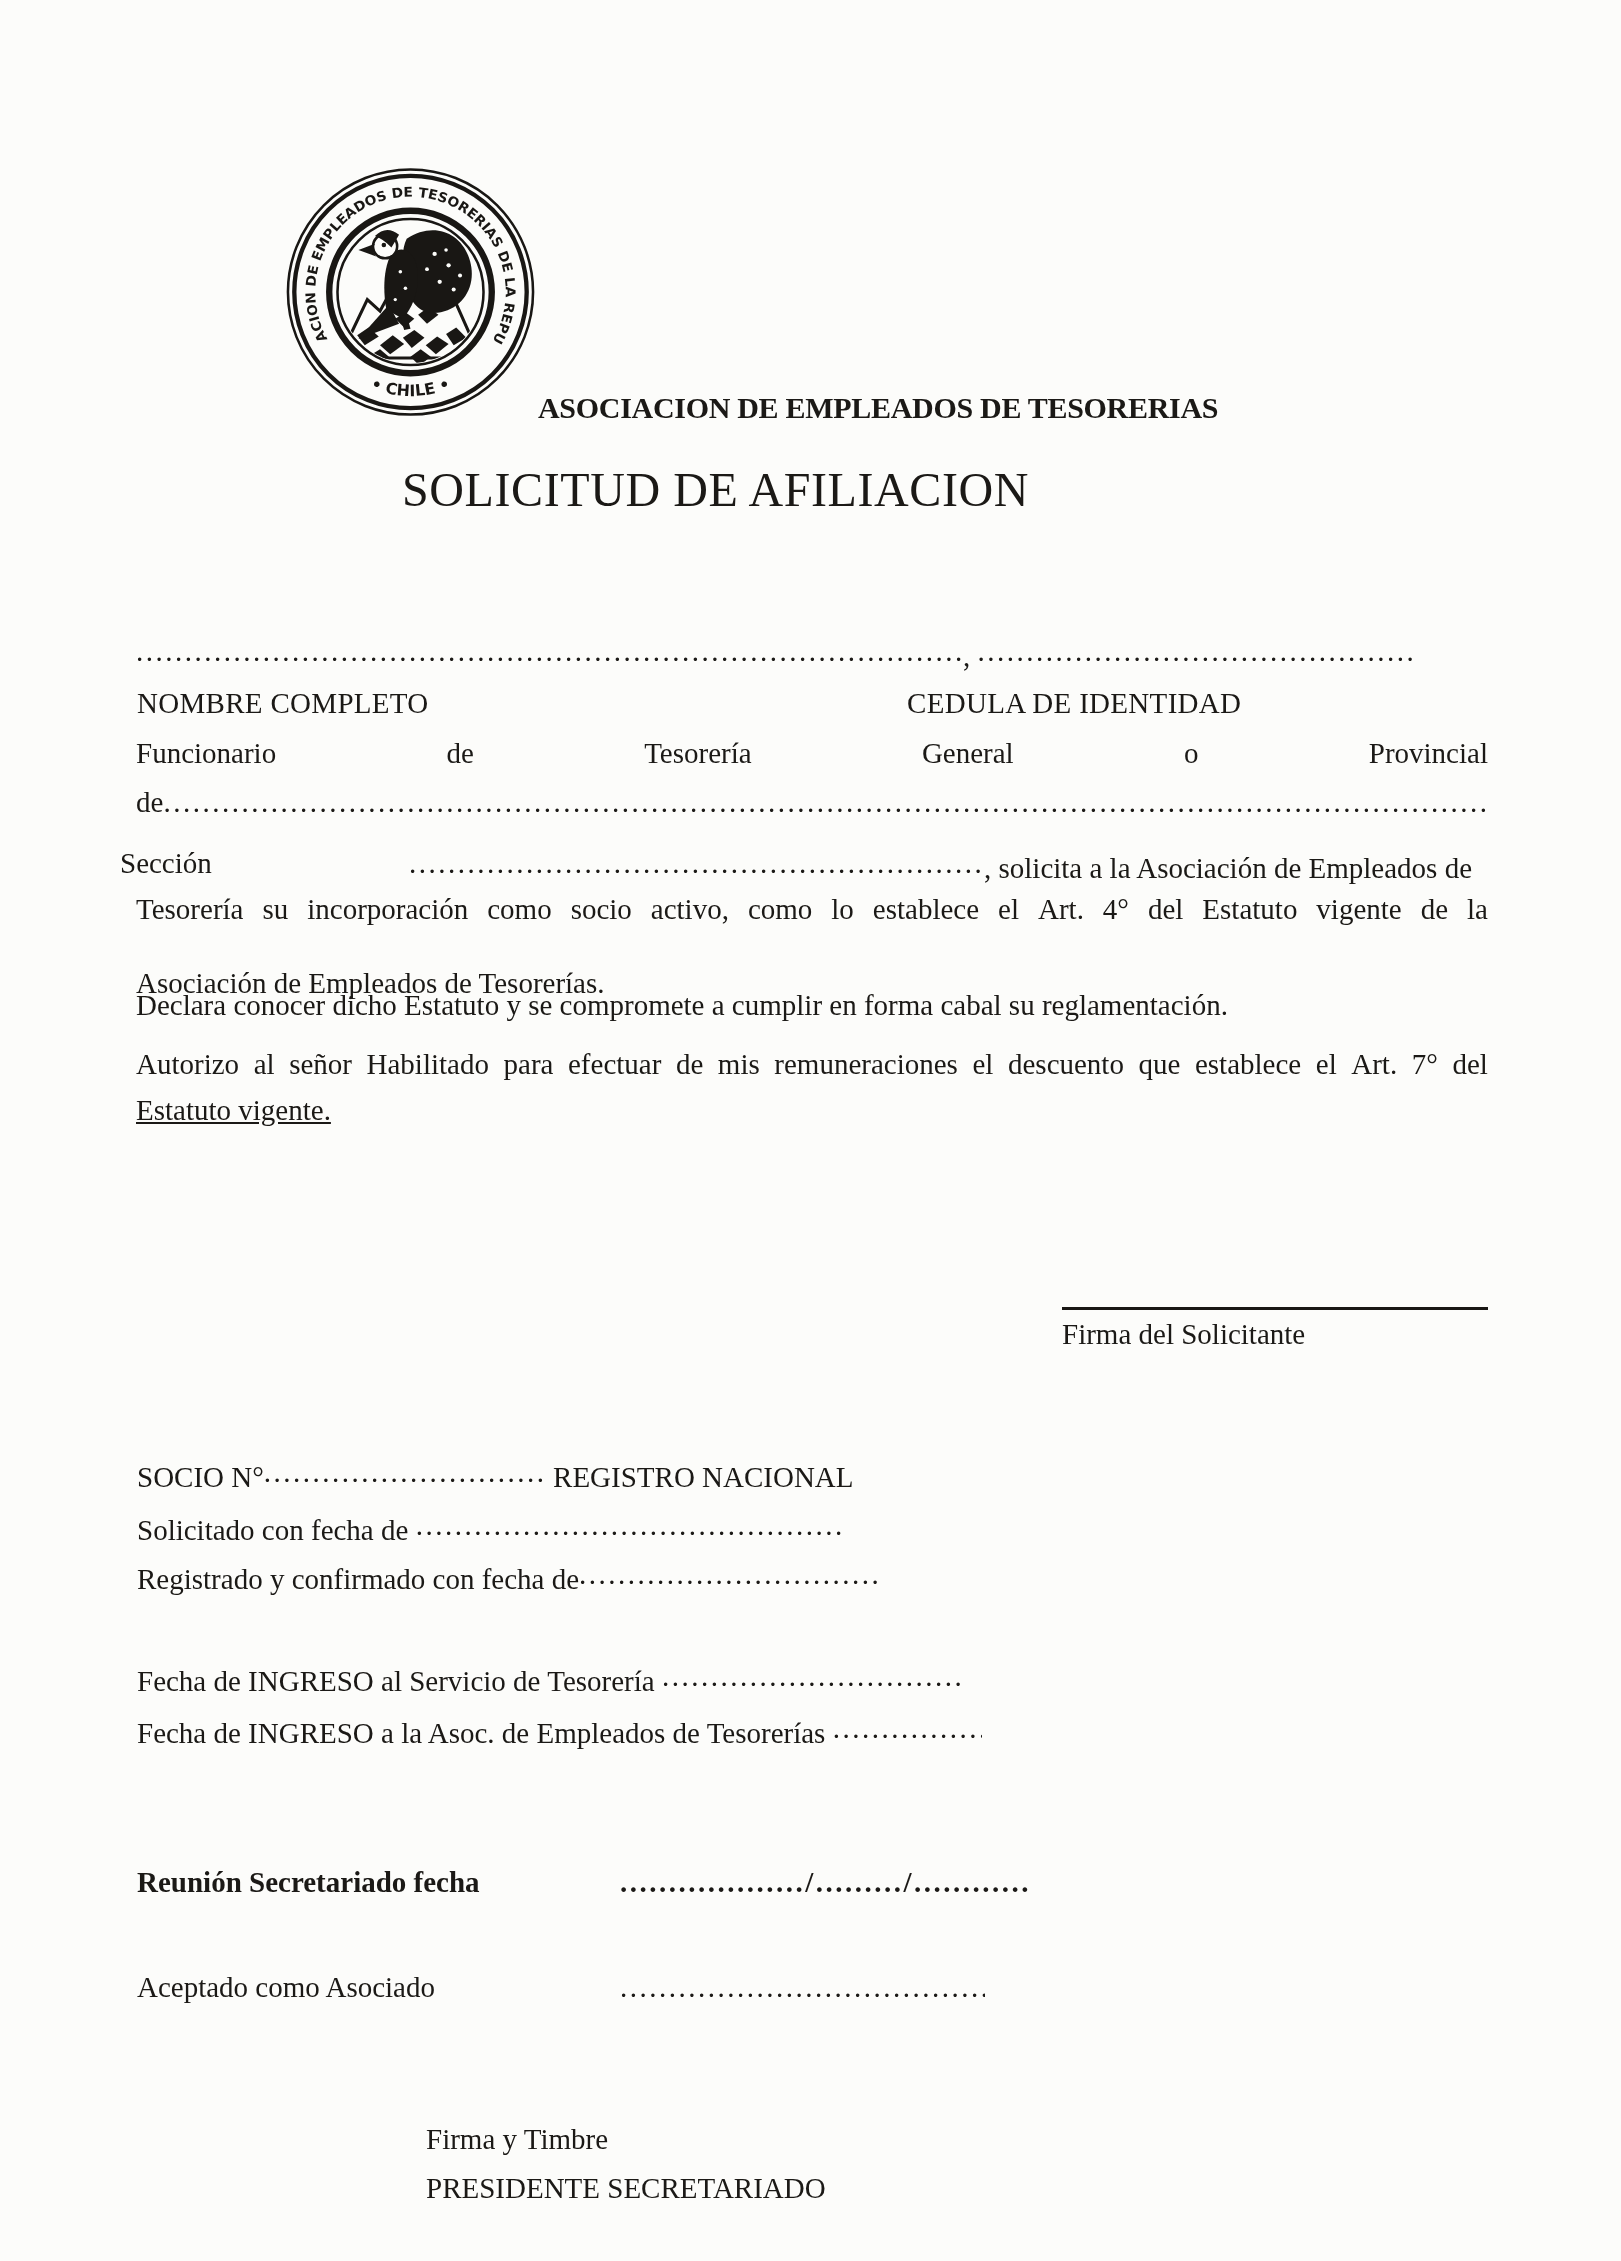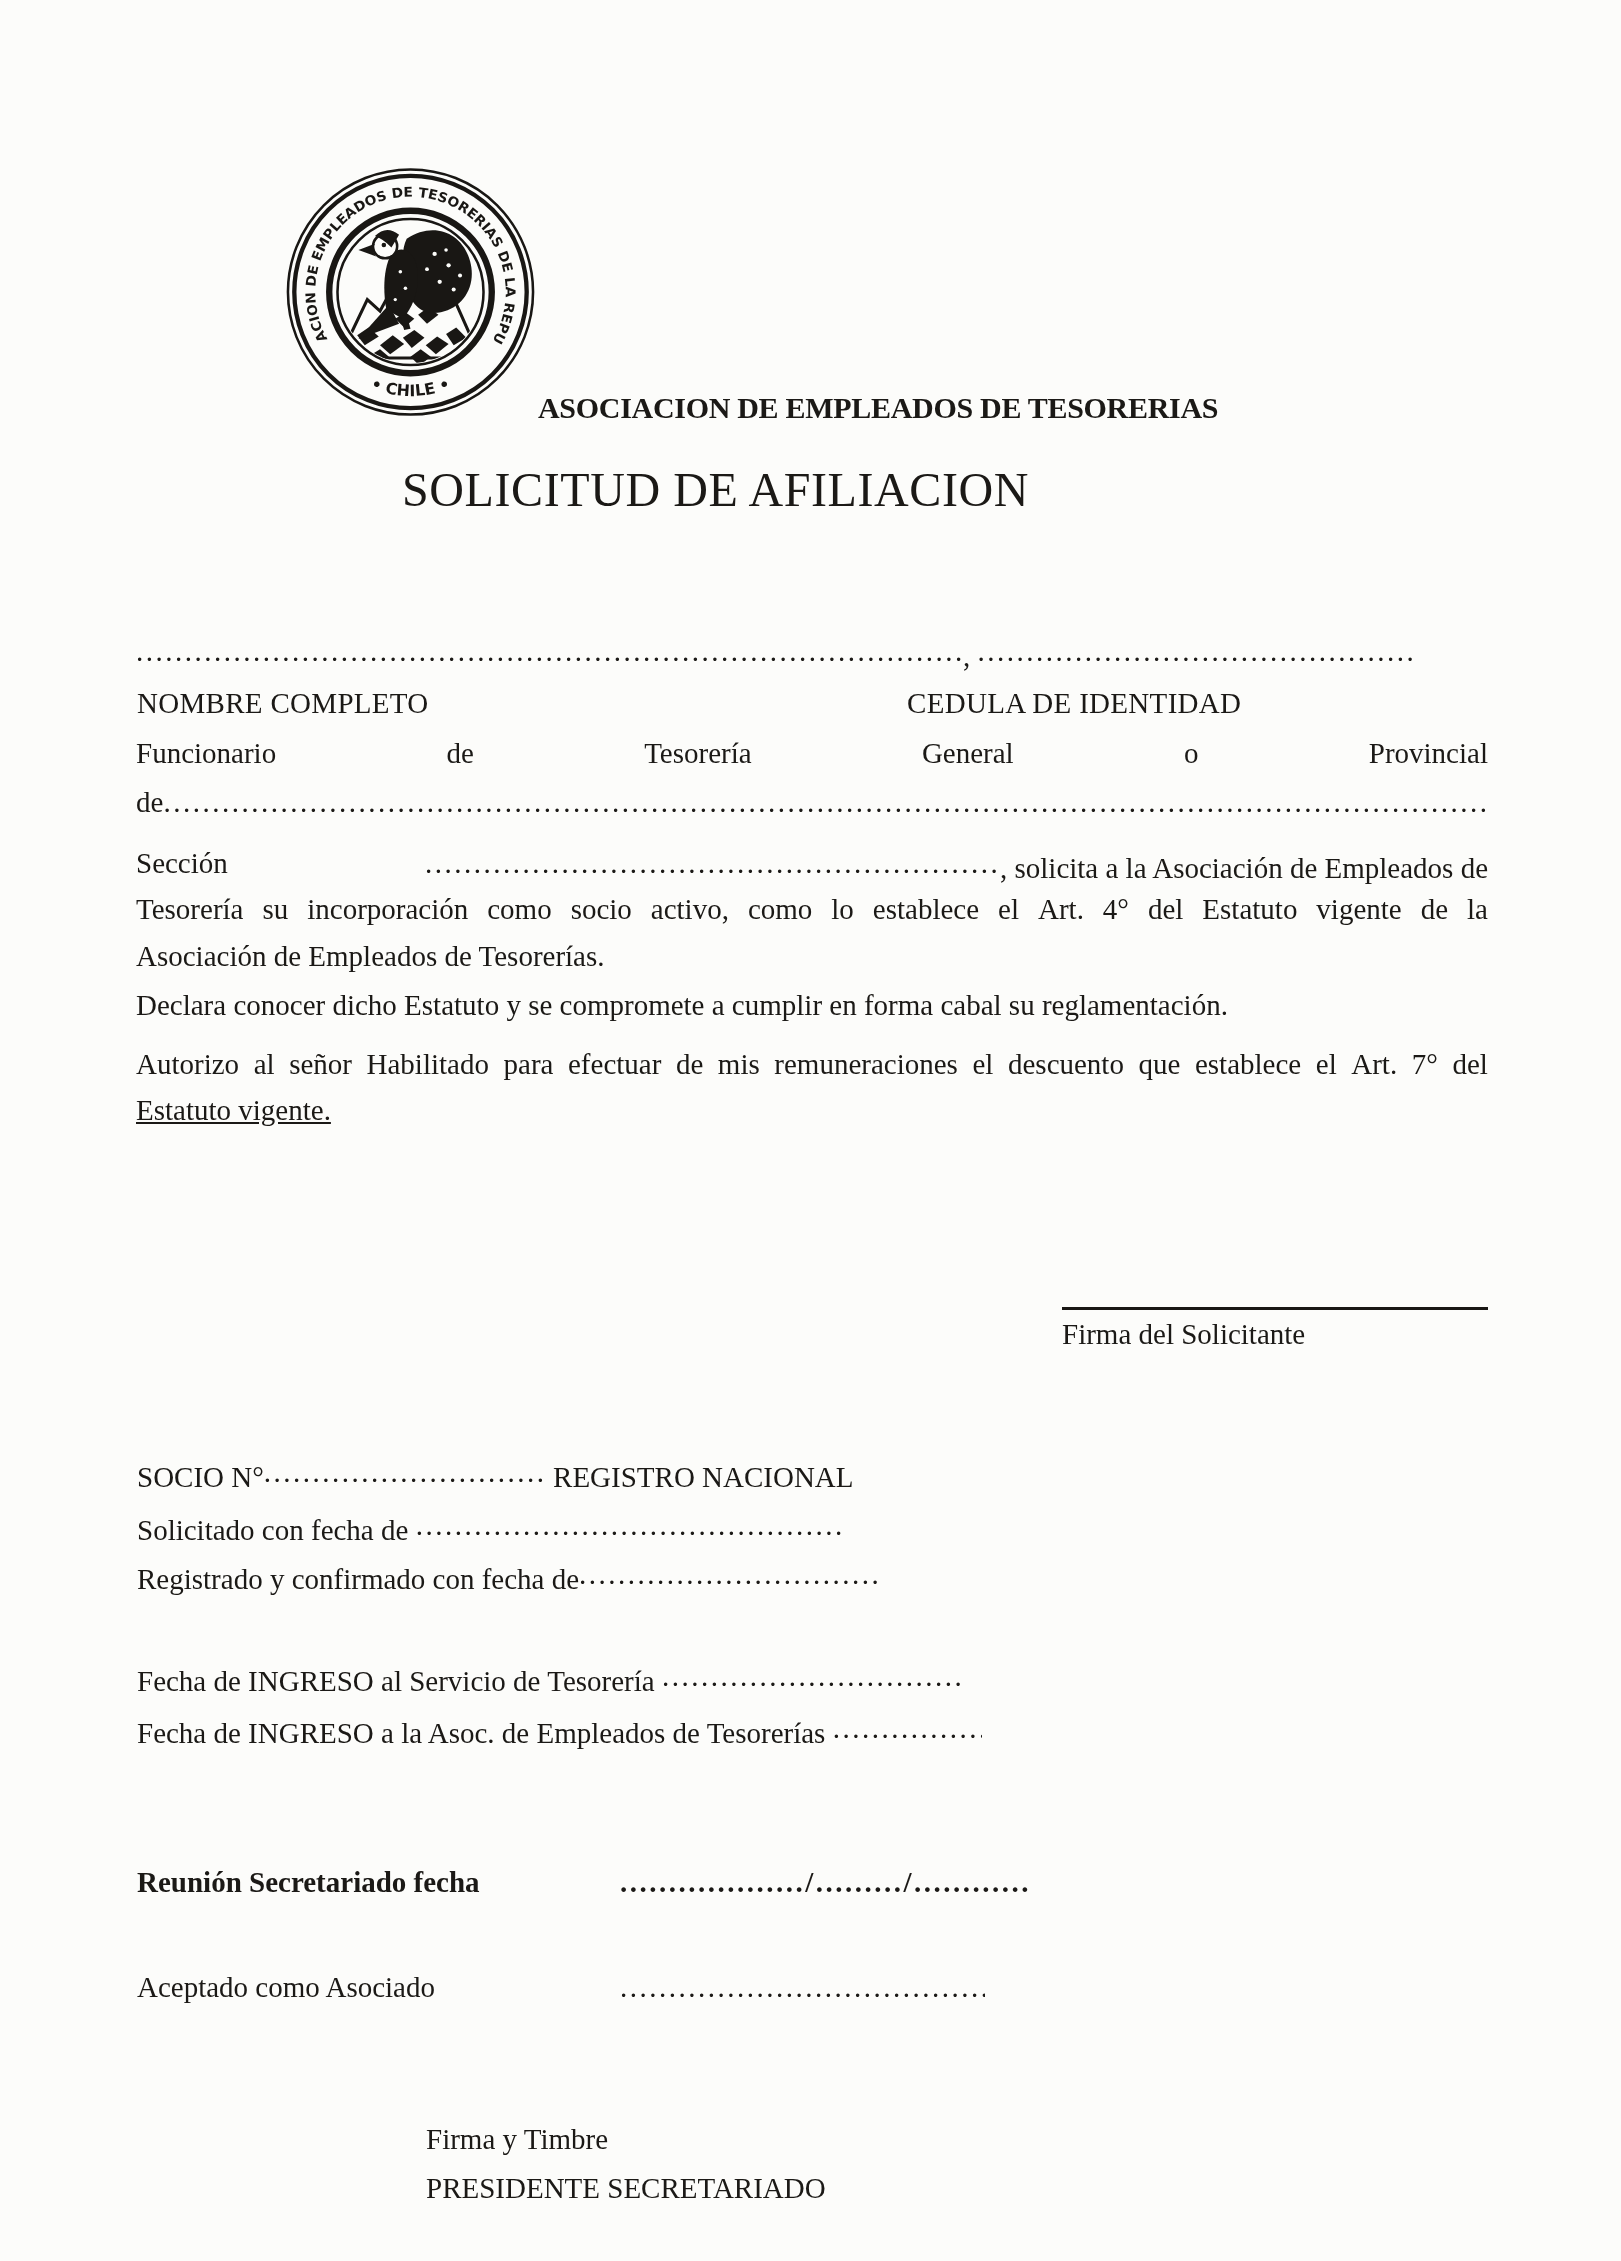--- a/index.html
+++ b/index.html
@@ -125,21 +125,21 @@
       <span>General</span>
       <span>o</span>
       <span>Provincial</span>
     </div>
 
   <div class="abs body-line justify-flex" style="left:136px; top:788px; width:1352px;">
     <span>de</span>
       <span class="dotfill" style="flex:1 1 auto; width:auto;">........................................................................................................................................................................................................</span>
   </div>
 
-  <div class="abs body-line justify-flex" style="left:136px; top:849px; width:1352px;text-align:right;">
+  <div class="abs body-line justify-flex" style="left:120px; top:849px; width:1352px;text-align:right;">
     <span>Sección</span>
     <span><span class="dotfill" style="width:575px;">........................................................................................................................................................................................................</span><span>, solicita a la Asociación de Empleados de</span></span>
   </div>
 
   <div class="abs body-line" style="left: 136px; top: 895px; width: 1352px; display: flex; justify-content: space-between;">
       <span>Tesorería</span>
       <span>su</span>
       <span>incorporación</span>
       <span>como</span>
       <span>socio</span>
@@ -149,21 +149,21 @@
       <span>establece</span>
       <span>el</span>
       <span>Art.</span>
       <span>4°</span>
       <span>del</span>
       <span>Estatuto</span>
       <span>vigente</span>
       <span>de</span>
       <span>la</span>
     </div>
-  <div class="abs body-line" style="left:136px; top:942px;">Asociación de Empleados de Tesorerías.</div>
+  <div class="abs body-line" style="left:136px; top:969px;">Asociación de Empleados de Tesorerías.</div>
   <div class="abs body-line" style="left:136px; top:991px;text-align:center;">Declara conocer dicho Estatuto y se compromete a cumplir en forma cabal su reglamentación.</div>
   <div class="abs body-line" style="left: 136px; top: 1050px; width: 1352px; display: flex; justify-content: space-between; align-items: flex-end;">
       <span>Autorizo</span>
       <span>al</span>
       <span>señor</span>
       <span>Habilitado</span>
       <span>para</span>
       <span>efectuar</span>
       <span>de</span>
       <span>mis</span>

